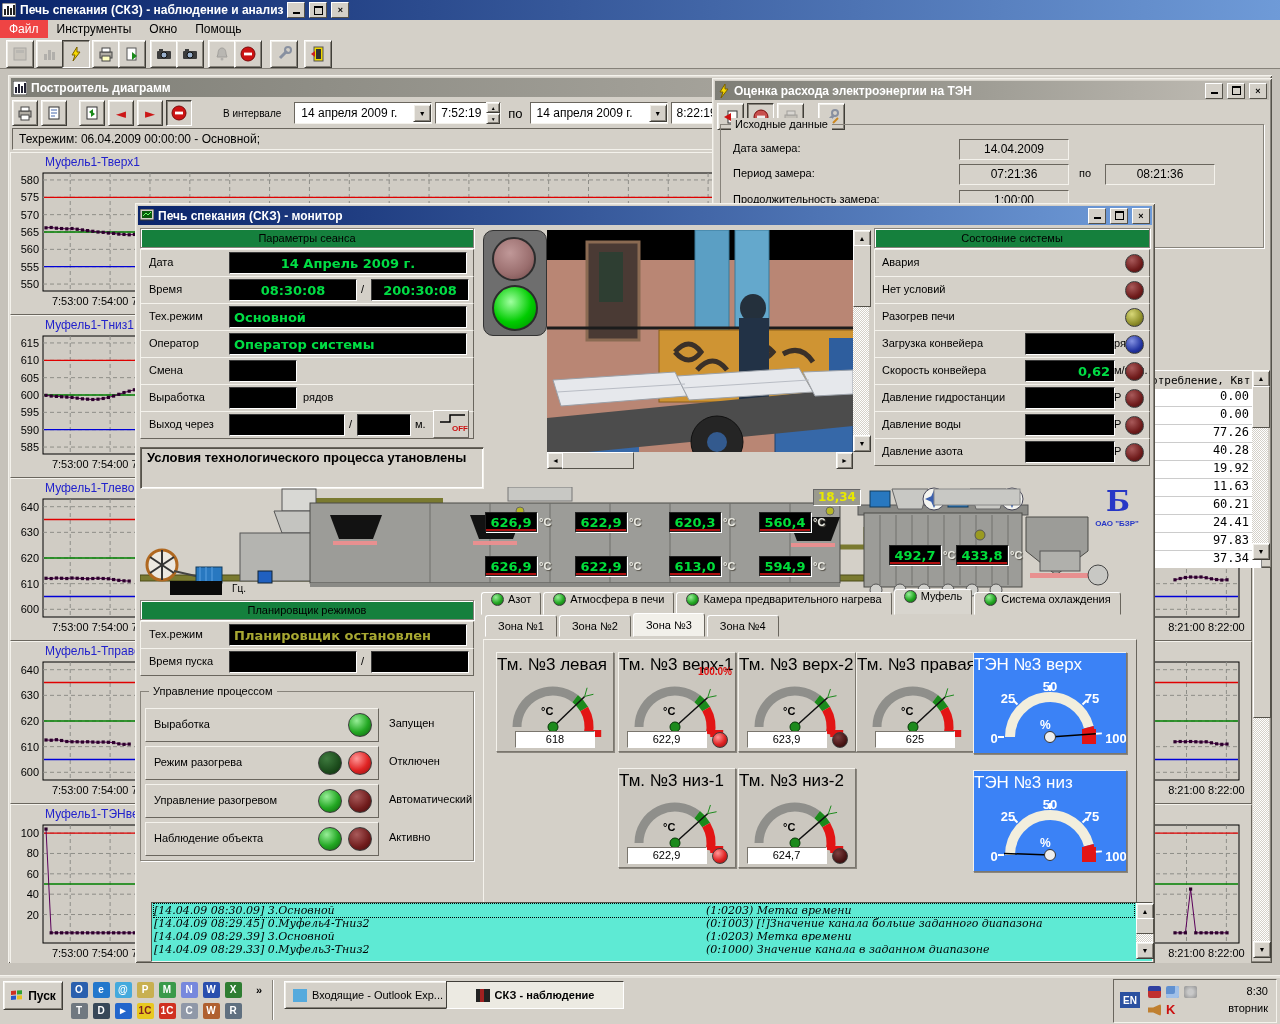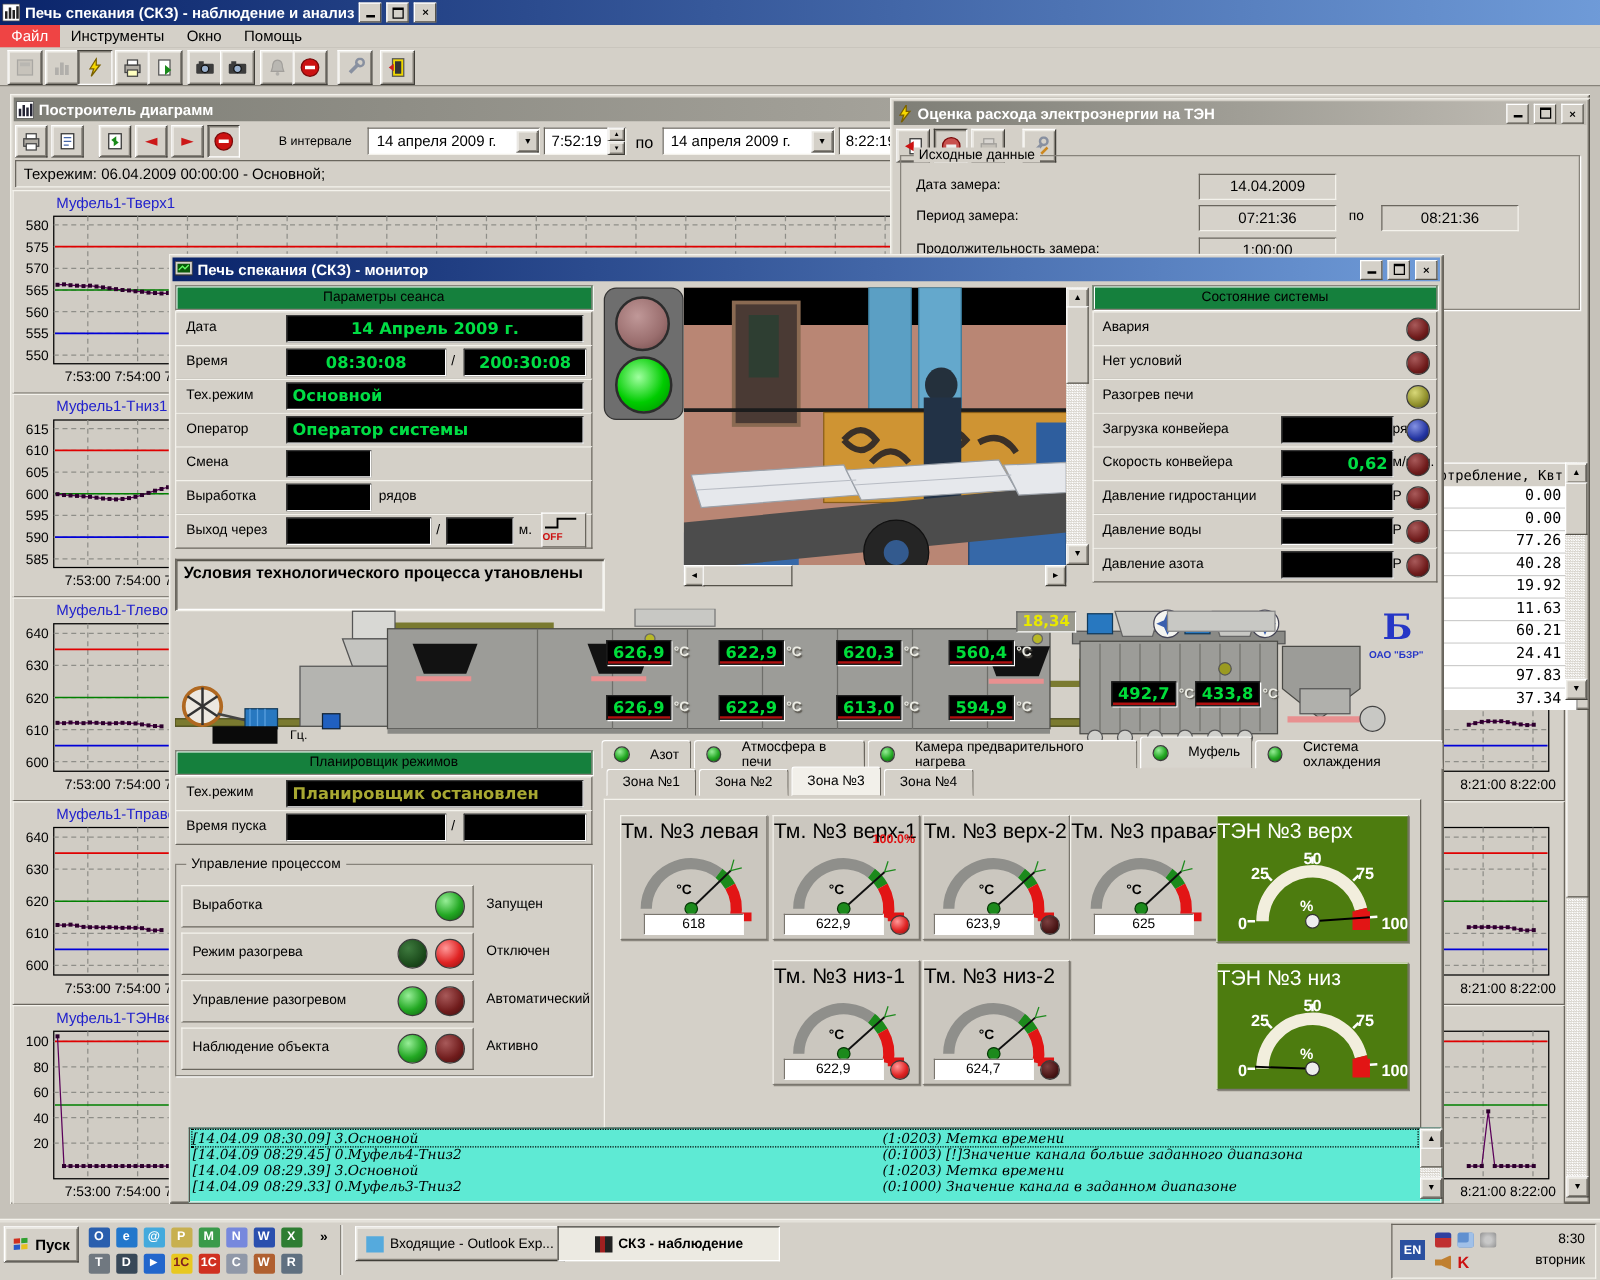--- a/index.html
+++ b/index.html
@@ -40,27 +40,27 @@
   .ball{width:22px;height:22px}
   .tabled{width:11px;height:11px}
   
   .chart-panel{position:absolute;left:2px;width:1240px;height:161px;background:#d4d0c8;border:1px solid;border-color:#f4f2ec #6a665e #6a665e #f4f2ec}
   .chart-title{position:abs;position:absolute;left:34px;top:2px;color:#2222cc;font-size:12px}
   .chart-panel svg{position:absolute;left:2px;top:16px}
   
   .mitem{padding:2px 9px;display:inline-block}
   .mitem.sel{background:#ef4444;color:#fff}
   
-  .tab{display:flex;align-items:center;gap:16px;padding:0 9px;height:21px;margin-top:2px;background:#d4d0c8;border:1px solid;border-color:#fff #6a665e #d4d0c8 #fff;border-radius:3px 3px 0 0;font-size:11px}
+  .tab{display:flex;gap:4px;padding:0 9px;height:21px;margin-top:2px;background:#d4d0c8;border:1px solid;border-color:#fff #6a665e #d4d0c8 #fff;border-radius:3px 3px 0 0;font-size:11px}
   .tab.active{height:24px;margin-top:-1px;background:#d8d5ce;font-weight:normal;z-index:2}
   .ztab{display:flex;align-items:center;padding:0 12px;height:20px;margin-top:2px;background:#d4d0c8;border:1px solid;border-color:#fff #6a665e #d4d0c8 #fff;border-radius:3px 3px 0 0}
   .ztab.active{height:22px;margin-top:0;background:#f2f0ea;z-index:2}
   
   .gauge{position:absolute;width:116px;height:98px;background:#cbc7bf;border:1px solid;border-color:#f4f2ec #7a766e #7a766e #f4f2ec;box-shadow:1px 1px 0 #8a867e}
-  .gauge.power{width:152px;height:100px;background:#4d7c0f}
+  .gauge.power{width:152px;height:100px;background:#3b82f6}
   .g-title{text-align:left;font-size:17px;padding-top:2px;white-space:nowrap}
   .power .g-title{color:#fff}
   .g-pct{position:absolute;right:3px;top:13px;color:#e01010;font-size:10px;font-weight:bold}
   .g-valrow{position:absolute;left:0;right:0;bottom:3px;display:flex;justify-content:center;align-items:center;gap:5px}
   .g-val{width:78px;height:15px;background:#fff;border:1px solid;border-color:#7a766e #fff #fff #7a766e;text-align:center;font-size:11px;line-height:15px}
   .g-led{width:14px;height:14px}
   
   .srow{position:absolute;left:0;width:274px;height:26px;background:#d4d0c8}
   .slab{position:absolute;left:7px;top:6px}
   .sfield{left:150px;top:2px;width:84px;height:20px;font-size:13px}
@@ -90,21 +90,21 @@
   
   .taskbar{position:absolute;left:0;top:975px;width:1280px;height:49px;background:#d4d0c8;border-top:1px solid #f4f2ec;box-shadow:inset 0 2px 0 #e4e1da}
   .startbtn{position:absolute;left:3px;top:5px;width:58px;height:27px;display:flex;align-items:center;justify-content:center;gap:4px;font-weight:bold;font-size:12px}
   .taskbtn{position:absolute;top:5px;height:26px;display:flex;align-items:center;gap:5px;padding:0 6px;font-size:11px;white-space:nowrap;overflow:hidden}
   .taskbtn.active{background:#eceae2;border-color:#403e38 #fff #fff #403e38;box-shadow:none;font-weight:bold}
   .qlicon{width:17px;height:16px;border-radius:2px;color:#fff;font:bold 10px "Liberation Sans";display:flex;align-items:center;justify-content:center}
   .tray{position:absolute;right:3px;top:3px;width:162px;height:42px}
   .lang{position:absolute;left:6px;top:12px;width:20px;height:16px;background:#2a50a0;color:#fff;font:bold 10px "Liberation Sans";display:flex;align-items:center;justify-content:center}
   .trico{position:absolute;width:13px;height:12px;border-radius:2px}
   .clock{position:absolute;right:8px;text-align:right;font-size:11px}
-  .offsw{position:absolute;width:34px;height:26px;background:#d4d0c8;border:1px solid;border-color:#fff #6a665e #6a665e #fff;text-align:left}
+  .offsw{position:absolute;width:34px;height:26px;background:#d4d0c8;border:1px solid;border-color:#fff #6a665e #6a665e #fff;text-align:right}
   .offtxt{color:#cc1010;font:bold 8px "Liberation Sans";display:block;margin-top:-2px}
   .tl-lamp{position:absolute;left:8px;border-radius:50%;border:2px solid #2c2c2c}
   .fld{position:absolute;height:19px;background:#d6d2ca;border:1px solid;border-color:#6a665e #f4f2ec #f4f2ec #6a665e;text-align:center;line-height:19px;font-size:12px}
   svg text{font-family:"Liberation Sans",sans-serif}
 </style>
 </head>
 <body>
 
 <div class="screen">
 

